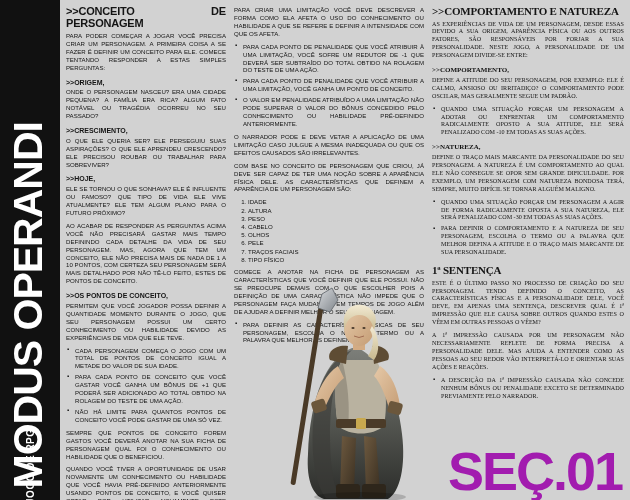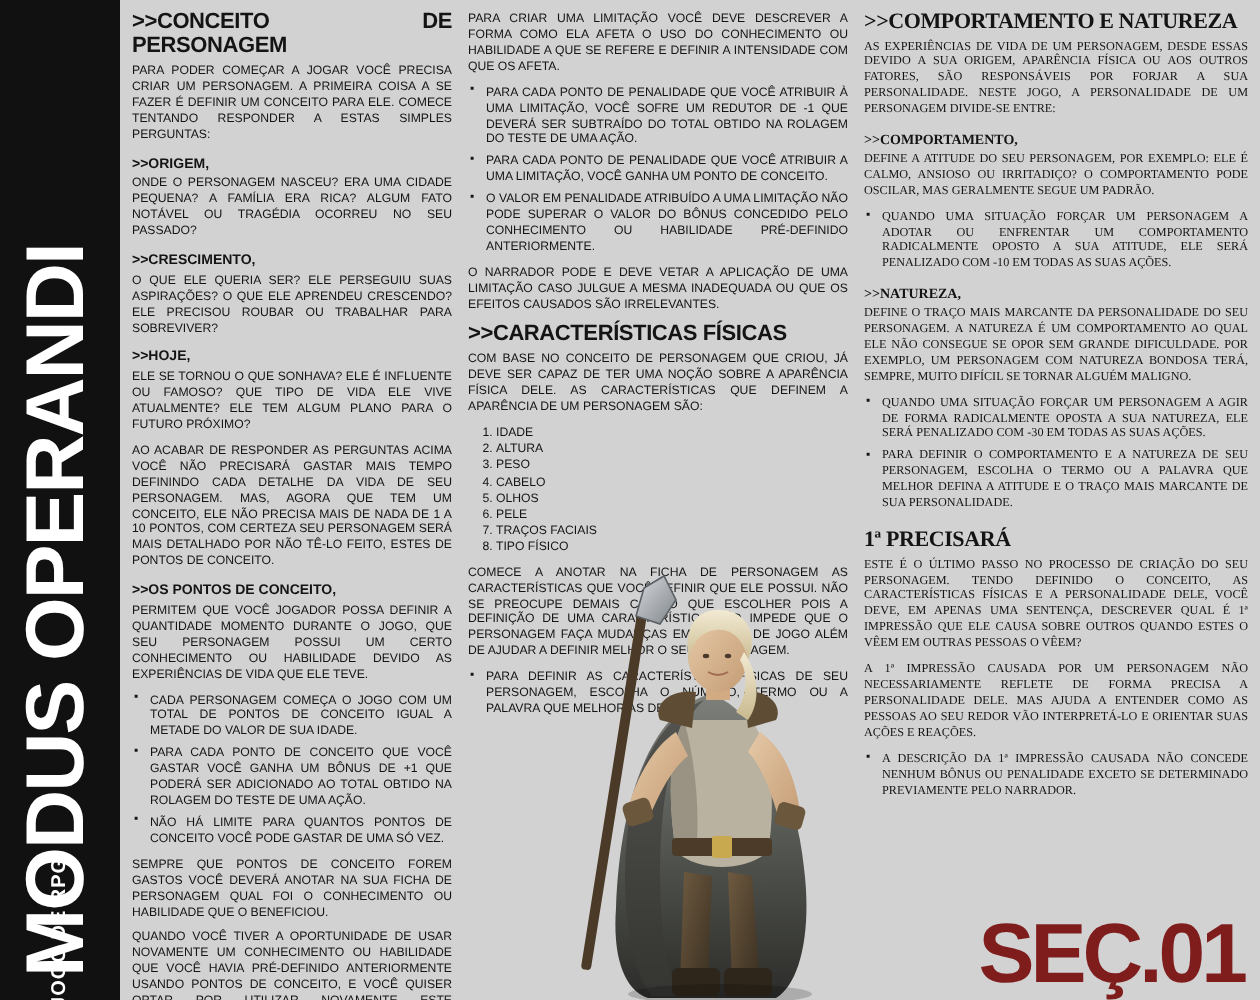--- a/index.html
+++ b/index.html
@@ -124,24 +124,24 @@
     width: 168px;
     height: 214px;
     overflow: hidden;
   }
 
   
   .sec-label {
     position: absolute;
     right: 8px;
     bottom: 2px;
-    font-size: 42px;
+    font-size: 54px;
     font-weight: bold;
     letter-spacing: -2px;
-    color: #7f1d1d;
+    color: #a21caf;
     line-height: 1;
   }
   .col-3-inner { position: relative; z-index: 2; font-family: Liberation Serif, serif; }
 </style>
 </head>
 <body>
 
 <div class="page">
 
   <div class="left-bar">
@@ -181,21 +181,20 @@
     <p class="para">PARA CRIAR UMA LIMITAÇÃO VOCÊ DEVE DESCREVER A FORMA COMO ELA AFETA O USO DO CONHECIMENTO OU HABILIDADE A QUE SE REFERE E DEFINIR A INTENSIDADE COM QUE OS AFETA.</p>
 
     <ul class="bul">
       <li>PARA CADA PONTO DE PENALIDADE QUE VOCÊ ATRIBUIR À UMA LIMITAÇÃO, VOCÊ SOFRE UM REDUTOR DE -1 QUE DEVERÁ SER SUBTRAÍDO DO TOTAL OBTIDO NA ROLAGEM DO TESTE DE UMA AÇÃO.</li>
       <li>PARA CADA PONTO DE PENALIDADE QUE VOCÊ ATRIBUIR A UMA LIMITAÇÃO, VOCÊ GANHA UM PONTO DE CONCEITO.</li>
       <li>O VALOR EM PENALIDADE ATRIBUÍDO A UMA LIMITAÇÃO NÃO PODE SUPERAR O VALOR DO BÔNUS CONCEDIDO PELO CONHECIMENTO OU HABILIDADE PRÉ-DEFINIDO ANTERIORMENTE.</li>
     </ul>
 
     <p class="para">O NARRADOR PODE E DEVE VETAR A APLICAÇÃO DE UMA LIMITAÇÃO CASO JULGUE A MESMA INADEQUADA OU QUE OS EFEITOS CAUSADOS SÃO IRRELEVANTES.</p>
 
-    <h2 class="head">&gt;&gt;CARACTERÍSTICAS FÍSICAS</h2>
     <p class="para">COM BASE NO CONCEITO DE PERSONAGEM QUE CRIOU, JÁ DEVE SER CAPAZ DE TER UMA NOÇÃO SOBRE A APARÊNCIA FÍSICA DELE. AS CARACTERÍSTICAS QUE DEFINEM A APARÊNCIA DE UM PERSONAGEM SÃO:</p>
 
     <ol class="attrs">
       <li>IDADE</li>
       <li>ALTURA</li>
       <li>PESO</li>
       <li>CABELO</li>
       <li>OLHOS</li>
       <li>PELE</li>
       <li>TRAÇOS FACIAIS</li>
@@ -220,21 +219,21 @@
         <li>QUANDO UMA SITUAÇÃO FORÇAR UM PERSONAGEM A ADOTAR OU ENFRENTAR UM COMPORTAMENTO RADICALMENTE OPOSTO A SUA ATITUDE, ELE SERÁ PENALIZADO COM -10 EM TODAS AS SUAS AÇÕES.</li>
       </ul>
 
       <h3 class="sub">&gt;&gt;NATUREZA,</h3>
       <p class="para">DEFINE O TRAÇO MAIS MARCANTE DA PERSONALIDADE DO SEU PERSONAGEM. A NATUREZA É UM COMPORTAMENTO AO QUAL ELE NÃO CONSEGUE SE OPOR SEM GRANDE DIFICULDADE. POR EXEMPLO, UM PERSONAGEM COM NATUREZA BONDOSA TERÁ, SEMPRE, MUITO DIFÍCIL SE TORNAR ALGUÉM MALIGNO.</p>
       <ul class="bul">
         <li>QUANDO UMA SITUAÇÃO FORÇAR UM PERSONAGEM A AGIR DE FORMA RADICALMENTE OPOSTA A SUA NATUREZA, ELE SERÁ PENALIZADO COM -30 EM TODAS AS SUAS AÇÕES.</li>
         <li>PARA DEFINIR O COMPORTAMENTO E A NATUREZA DE SEU PERSONAGEM, ESCOLHA O TERMO OU A PALAVRA QUE MELHOR DEFINA A ATITUDE E O TRAÇO MAIS MARCANTE DE SUA PERSONALIDADE.</li>
       </ul>
 
-      <h2 class="head" style="margin-top:8px;">1ª PRECISARÁ</h2>
+      <h2 class="head" style="margin-top:8px;">1ª SENTENÇA</h2>
       <p class="para">ESTE É O ÚLTIMO PASSO NO PROCESSO DE CRIAÇÃO DO SEU PERSONAGEM. TENDO DEFINIDO O CONCEITO, AS CARACTERÍSTICAS FÍSICAS E A PERSONALIDADE DELE, VOCÊ DEVE, EM APENAS UMA SENTENÇA, DESCREVER QUAL É 1ª IMPRESSÃO QUE ELE CAUSA SOBRE OUTROS QUANDO ESTES O VÊEM EM OUTRAS PESSOAS O VÊEM?</p>
       <p class="para">A 1ª IMPRESSÃO CAUSADA POR UM PERSONAGEM NÃO NECESSARIAMENTE REFLETE DE FORMA PRECISA A PERSONALIDADE DELE. MAS AJUDA A ENTENDER COMO AS PESSOAS AO SEU REDOR VÃO INTERPRETÁ-LO E ORIENTAR SUAS AÇÕES E REAÇÕES.</p>
       <ul class="bul">
         <li>A DESCRIÇÃO DA 1ª IMPRESSÃO CAUSADA NÃO CONCEDE NENHUM BÔNUS OU PENALIDADE EXCETO SE DETERMINADO PREVIAMENTE PELO NARRADOR.</li>
       </ul>
     </div>
   </div>
 
   <div class="art">
     <svg width="168" height="214" viewBox="0 0 168 214" xmlns="http://www.w3.org/2000/svg">

